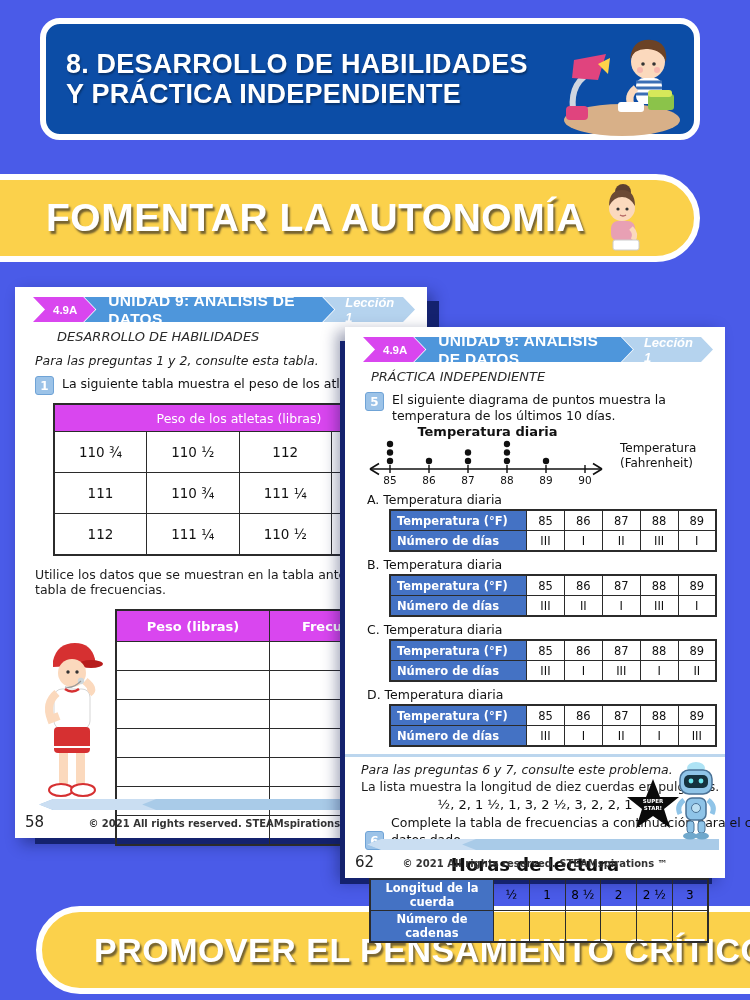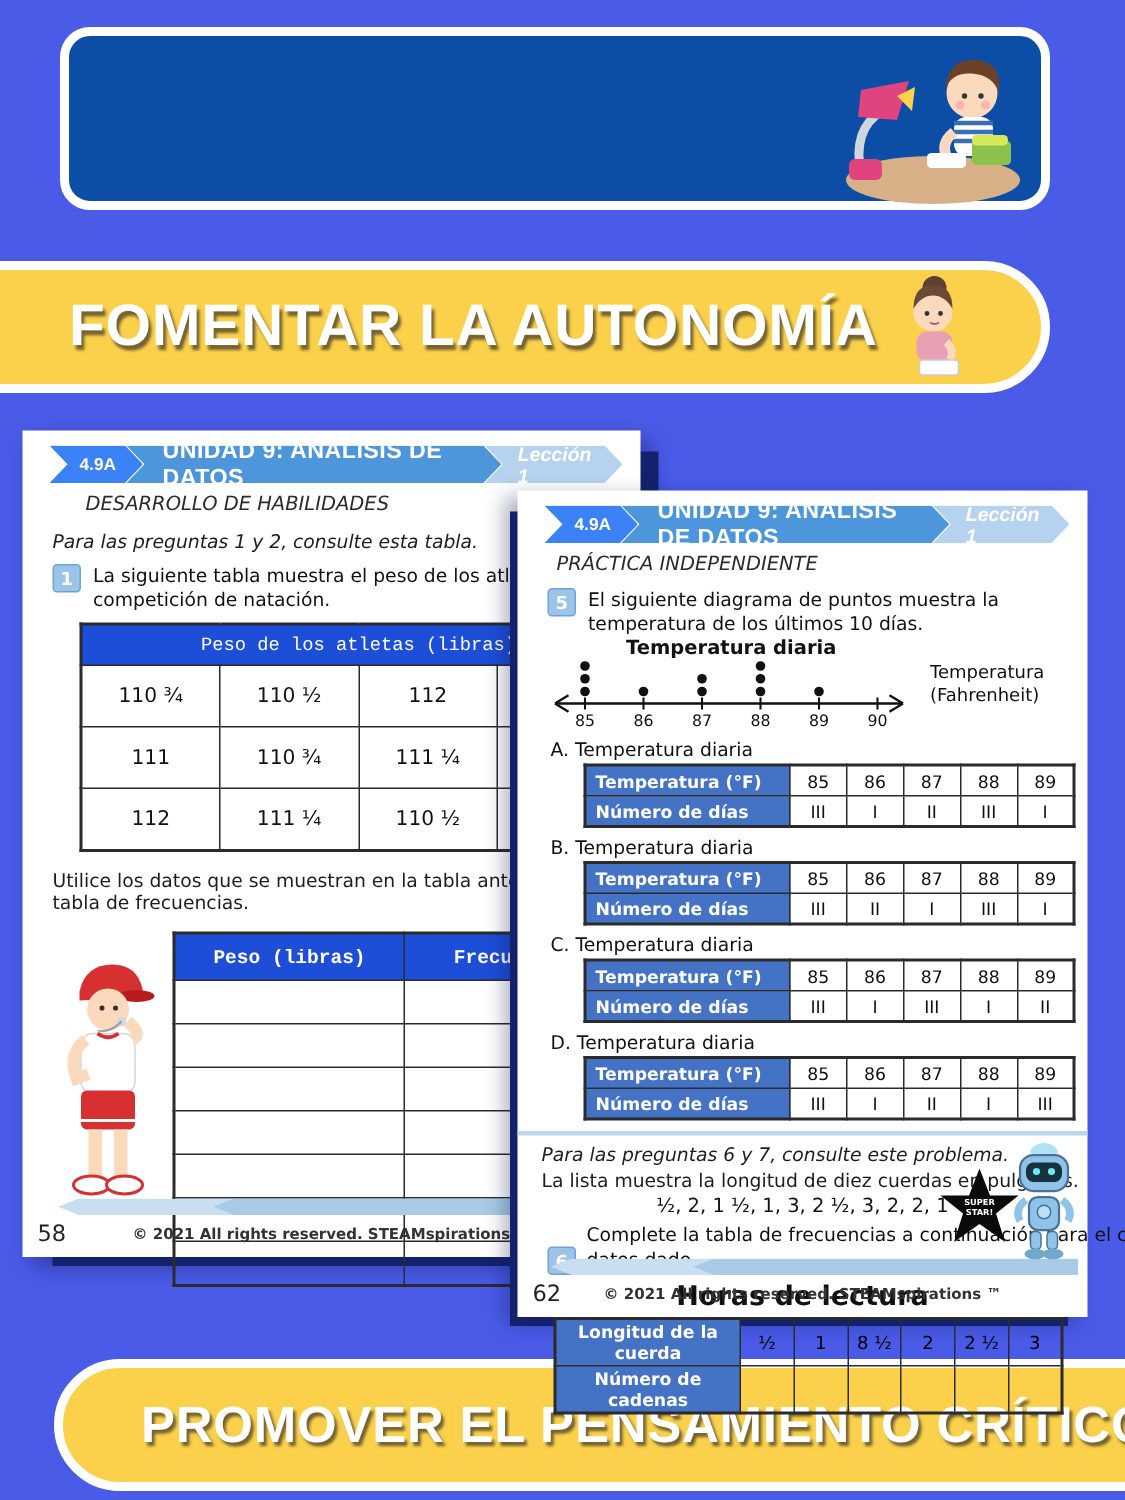--- a/index.html
+++ b/index.html
@@ -30,37 +30,37 @@
     box-shadow:16px 10px 0 -4px #14226e, 6px 6px 14px rgba(10,20,70,.45);}
   .page-right{left:345px;top:327px;width:380px;height:551px;z-index:2;
     box-shadow:-9px 10px 0 -4px #14226e, -8px 4px 14px rgba(10,20,70,.40);}
   .page-pad{padding:10px 12px;}
 
   
   .chev-row{display:flex;margin-left:6px;height:25px;}
   .chev{display:inline-flex;align-items:center;justify-content:center;color:#fff;
     font-family:"Liberation Sans",sans-serif;font-weight:bold;height:25px;
     clip-path:polygon(0 0,calc(100% - 12px) 0,100% 50%,calc(100% - 12px) 100%,0 100%,12px 50%);}
-  .chev-code{background:#3b82f6;font-size:11.5px;padding:0 18px 0 20px;z-index:3;position:relative;}
+  .chev-code{background:#d946ef;font-size:11.5px;padding:0 18px 0 20px;z-index:3;position:relative;}
   .chev-unit{background:#4e96db;font-size:15.5px;letter-spacing:.3px;padding:0 22px 0 24px;
     margin-left:-11px;z-index:2;position:relative;}
   .chev-lesson{background:#b5d3ee;font-size:13px;padding:0 20px 0 22px;margin-left:-11px;z-index:1;position:relative;font-style:italic;}
 
   .sect-title{margin:7px 0 0 30px;font-style:italic;font-size:13px;color:#2b2b2b;}
   .instr{margin:9px 0 0 8px;font-style:italic;font-size:12.5px;color:#1d1d1d;white-space:nowrap;}
   .qrow{display:flex;gap:8px;margin:8px 0 0 8px;}
   .qbadge{flex:0 0 auto;width:17px;height:17px;background:#9cc3e8;border:1px solid #6fa3d6;border-radius:3px;
     color:#fff;font-weight:bold;font-size:12px;display:flex;align-items:center;justify-content:center;}
   .qtext{font-size:12.5px;color:#111;line-height:1.25;}
   .nowrap{white-space:nowrap;display:block;}
 
   table{border-collapse:collapse;}
   .tbl{border:2px solid #2b2b2b;}
   .tbl td,.tbl th{border:1.5px solid #2b2b2b;text-align:center;}
-  .hdr-blue{background:#1d4ed8;color:#fff;font-weight:bold;font-family:Liberation Mono, monospace;}
+  .hdr-blue{background:#d946ef;color:#fff;font-weight:bold;}
 
   
   .t1{margin:8px 0 0 26px;width:372px;table-layout:fixed;}
   .t1 th{height:24px;font-size:12.5px;font-weight:normal;}
   .t1 td{height:38px;font-size:13.5px;color:#111;}
   .t2{margin:12px 0 0 88px;width:300px;table-layout:fixed;padding-left:48px;}
   .t2 th{height:28px;font-size:13px;}
   .t2 td{height:26px;}
 
   
@@ -95,20 +95,21 @@
   .boy-illus{position:absolute;left:12px;top:348px;}
   .star-illus{position:absolute;right:44px;bottom:46px;z-index:3;}
   .robot-illus{position:absolute;right:0px;bottom:34px;z-index:3;}
 </style>
 </head>
 <body>
 
 <div class="canvas">
 
   <div class="top-banner">
+    <div class="title">8. DESARROLLO DE HABILIDADES Y PRÁCTICA INDEPENDIENTE</div>
     <svg class="top-illus" width="140" height="112" viewBox="0 0 140 112">
       <ellipse cx="78" cy="92" rx="58" ry="16" fill="#d8b088"></ellipse>
       <path d="M30,88 q-6,-30 14,-42" stroke="#cfd6e0" stroke-width="6" fill="none"></path>
       <polygon points="30,32 62,26 54,52 28,50" fill="#e0447e"></polygon>
       <polygon points="54,36 66,30 64,46" fill="#ffd24a"></polygon>
       <rect x="22" y="78" width="22" height="14" rx="4" fill="#e0447e"></rect>
       <circle cx="104" cy="34" r="17" fill="#fbd9bd"></circle>
       <path d="M86,32 q2,-22 22,-20 q16,2 14,22 q-4,-12 -18,-13 q-14,-1 -18,11" fill="#6b4226"></path>
       <circle cx="99" cy="36" r="1.8" fill="#333"></circle>
         <circle cx="110" cy="36" r="1.8" fill="#333"></circle>
@@ -144,21 +145,20 @@
         <span class="chev chev-code">4.9A</span>
         <span class="chev chev-unit">UNIDAD 9: ANÁLISIS DE DATOS</span>
         <span class="chev chev-lesson">Lección 1</span>
       </div>
       <div class="sect-title">DESARROLLO DE HABILIDADES</div>
       <div class="instr">Para las preguntas 1 y 2, consulte esta tabla.</div>
       <div class="qrow">
         <span class="qbadge">1</span>
         <span class="qtext">
           <span class="nowrap">La siguiente tabla muestra el peso de los atletas que part</span>
-          <span class="nowrap">competición de natación.</span>
         </span>
       </div>
       <table class="tbl t1">
         <thead>
             <tr>
               <th class="hdr-blue" colspan="4">Peso de los atletas (libras)</th>
             </tr>
           </thead>
         <tbody id="t1body">
             <tr>

